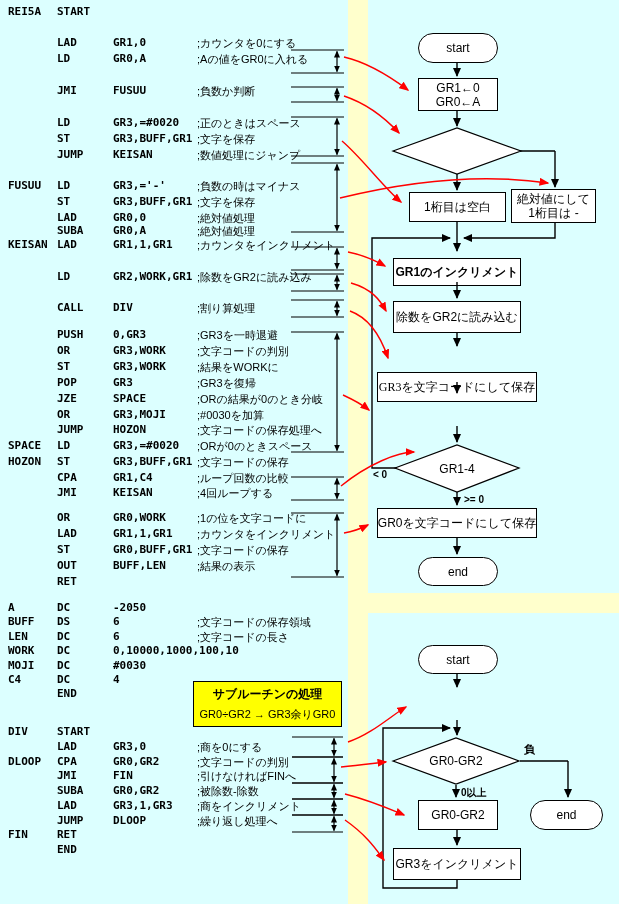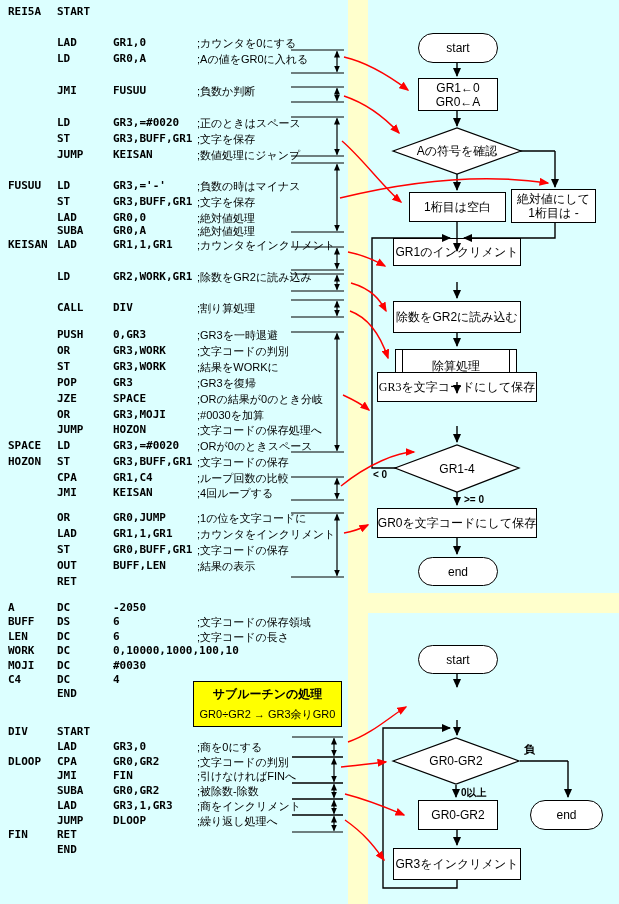--- a/index.html
+++ b/index.html
@@ -180,21 +180,21 @@
       <span class="c-args">GR1,C4</span>
       <span class="c-comment">;ループ回数の比較</span>
     </div>
     <div class="code-row" style="top: 486px;">
       <span class="c-op">JMI</span>
       <span class="c-args">KEISAN</span>
       <span class="c-comment">;4回ループする</span>
     </div>
     <div class="code-row" style="top: 511px;">
       <span class="c-op">OR</span>
-      <span class="c-args">GR0,JUMP</span>
+      <span class="c-args">GR0,WORK</span>
       <span class="c-comment">;1の位を文字コードに</span>
     </div>
     <div class="code-row" style="top: 527px;">
       <span class="c-op">LAD</span>
       <span class="c-args">GR1,1,GR1</span>
       <span class="c-comment">;カウンタをインクリメント</span>
     </div>
     <div class="code-row" style="top: 543px;">
       <span class="c-op">ST</span>
       <span class="c-args">GR0,BUFF,GR1</span>
@@ -289,29 +289,27 @@
 
 <div id="fc-layer">
 
   <div class="fc oval" style="left:418px;top:33px;width:80px;height:30px;">
       <div>start</div>
     </div>
   <div class="fc" style="left:418px;top:78px;width:80px;height:33px;">
     <div>GR1←0</div>
     <div>GR0←A</div>
   </div>
-  <div class="dlabel" style="left:393px;top:128px;width:128px;height:46px;">Aの符号を確認</div>
   <div class="fc" style="left:409px;top:192px;width:97px;height:30px;">1桁目は空白</div>
   <div class="fc" style="left:511px;top:189px;width:85px;height:34px;">
     <div>絶対値にして</div>
     <div>1桁目は -</div>
   </div>
-  <div class="fc" style="left:393px;top:238px;width:128px;height:28px;">GR1のインクリメント</div>
+  <div class="fc" style="left:393px;top:258px;width:128px;height:28px;font-weight:bold;">GR1のインクリメント</div>
   <div class="fc" style="left:393px;top:301px;width:128px;height:32px;">除数をGR2に読み込む</div>
-  <div class="fc predef" style="left:395px;top:349px;width:122px;height:33px;">除算処理</div>
   <div class="fc" style="left:377px;top:372px;width:160px;height:30px;font-family:Liberation Serif, serif;">GR3を文字コードにして保存</div>
   <div class="dlabel" style="left:395px;top:445px;width:124px;height:47px;">GR1-4</div>
   <div class="elabel" style="left:373px;top:469px;">&lt; 0</div>
   <div class="elabel" style="left:464px;top:494px;">&gt;= 0</div>
   <div class="fc" style="left:377px;top:508px;width:160px;height:30px;">GR0を文字コードにして保存</div>
   <div class="fc oval" style="left:418px;top:557px;width:80px;height:29px;">end</div>
 
   <div class="fc oval" style="left:418px;top:645px;width:80px;height:29px;">start</div>
   <div class="dlabel" style="left:393px;top:738px;width:126px;height:46px;">GR0-GR2</div>
   <div class="elabel" style="left:524px;top:742px;font-size:11px;">負</div>

